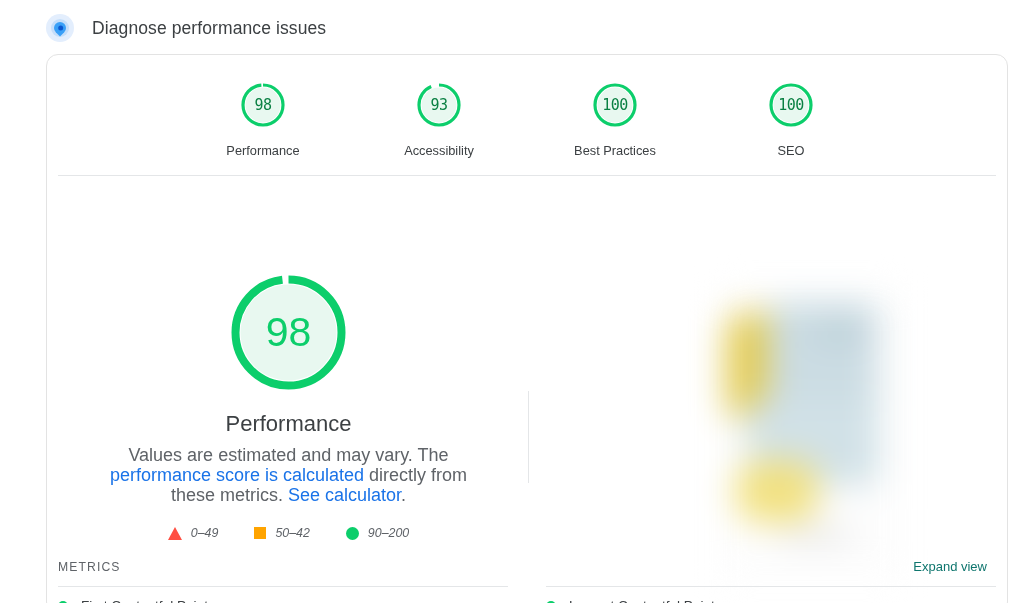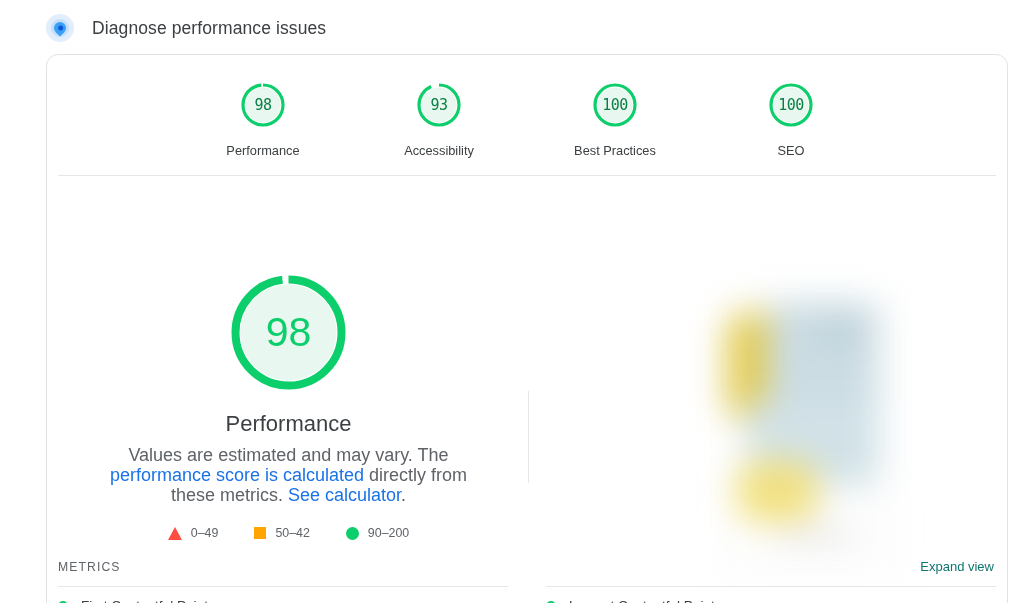--- a/index.html
+++ b/index.html
@@ -171,20 +171,21 @@
     color: #1a73e8;
     text-decoration: none;
   }
 
   
   .legend {
     margin-top: 21px;
     display: flex;
     align-items: center;
     gap: 36px;
+    font-style: italic;
   }
   .legend-item {
     display: flex;
     align-items: center;
     gap: 9px;
   }
   .legend-label {
     font-size: 12.4px;
     color: #5f6368;
   }
@@ -224,21 +225,21 @@
   .thumb .b6 { position:absolute; left:96px; top:30px;  width:52px;  height:20px;  background:#b9ccd6; border-radius:5px; }
 
   
   .metrics-bar {
     position: absolute;
     left: 0; right: 0; bottom: 0;
     height: 57px;
   }
   .metrics-head {
     position: absolute;
-    top: 3px; left: 11px; right: 13px;
+    top: 3px; left: 11px; right: 20px;
     display: flex;
     justify-content: space-between;
     align-items: center;
   }
   .metrics-title {
     font-size: 12.2px;
     letter-spacing: 1.1px;
     color: #5f6368;
   }
   .expand-view {

